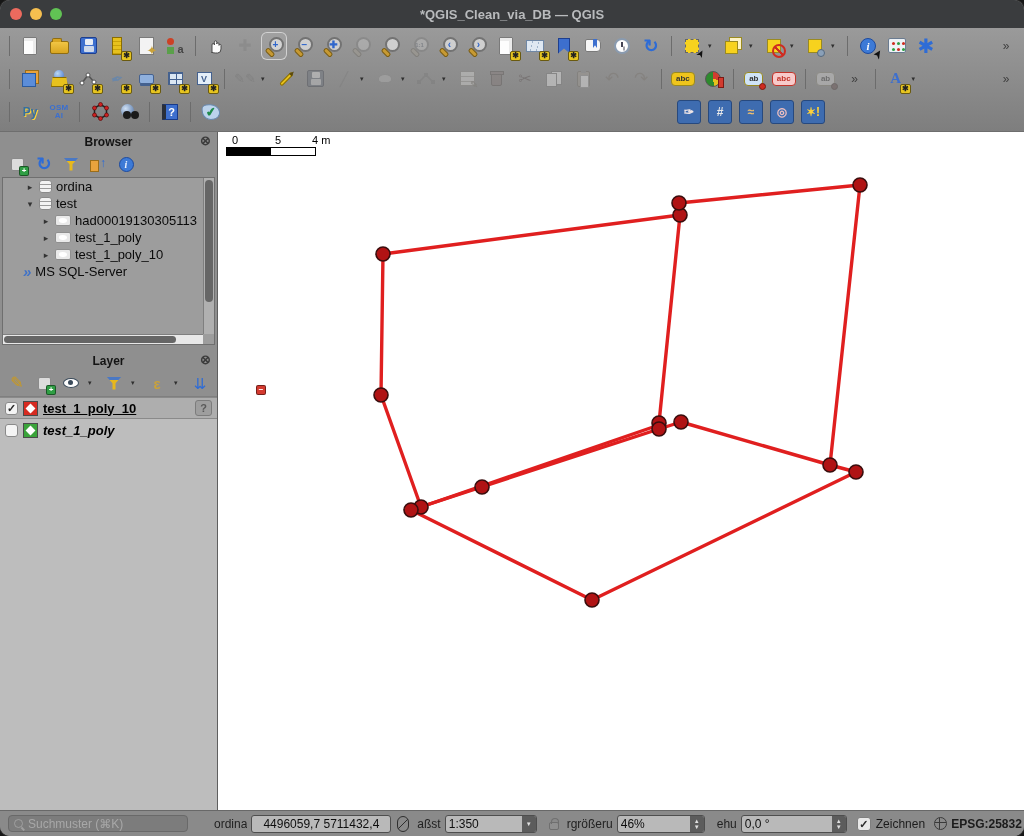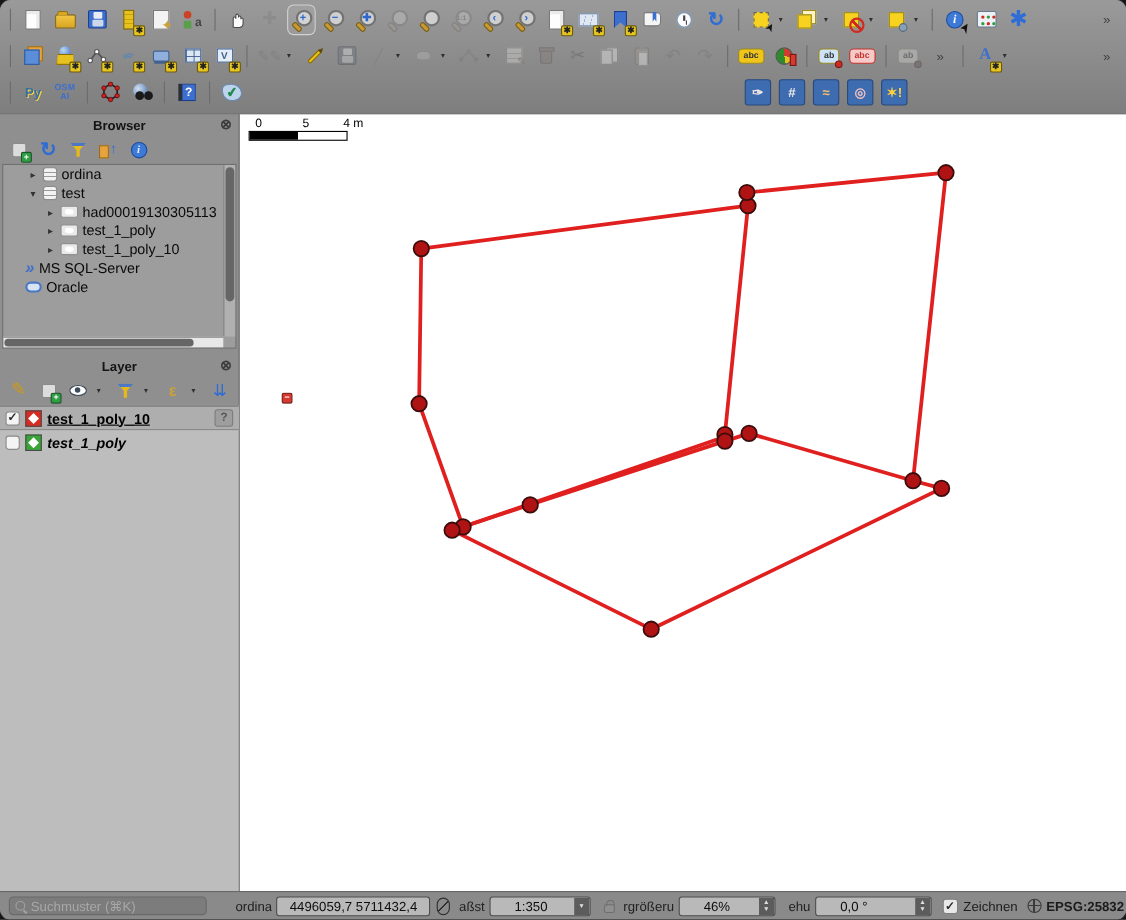--- a/index.html
+++ b/index.html
@@ -145,33 +145,39 @@
   .scalebar .lb{position:absolute;top:0;}
   .sb-bar{position:absolute;left:0;top:13px;width:90px;height:9px;border:1px solid #000;background:linear-gradient(90deg,#000 0 50%,#fff 50%);}
   
   .statusbar{height:26px;background:#8a8a8a;border-top:1px solid #686868;display:flex;align-items:center;font-size:12px;color:#1c1c1c;padding:0 8px;flex:0 0 auto;white-space:nowrap;}
   .sb-search{width:180px;height:17px;background:#7c7c7c;border:1px solid #696969;border-radius:4px;display:flex;align-items:center;padding:0 5px;gap:5px;color:#a8a8a8;flex:0 0 auto;font-size:12px;}
   .sb-mag{width:9px;height:9px;border:1.5px solid #a0a0a0;border-radius:50%;position:relative;flex:0 0 auto;}
   .sb-mag::after{content:"";position:absolute;right:-3px;bottom:-2px;width:4px;height:1.5px;background:#a0a0a0;transform:rotate(45deg);}
   .sb-label{overflow:hidden;flex:0 0 auto;color:#222;}
   .sb-box{height:18px;background:#b9b9b9;border:1px solid #4e4e4e;border-radius:3px;display:flex;align-items:center;justify-content:center;padding:0 8px;color:#0e0e0e;flex:0 0 auto;}
   .sb-widget{display:flex;align-items:stretch;height:18px;border:1px solid #4e4e4e;border-radius:3px;background:#b9b9b9;overflow:hidden;flex:0 0 auto;}
-  .sb-widget .val{display:flex;align-items:center;padding:0 22px;flex:1;color:#0e0e0e;}
+  .sb-widget .val{display:flex;align-items:center;padding:0 3px;flex:1;color:#0e0e0e;}
   .sb-seg{width:14px;background:#5c5c5c;display:flex;flex-direction:column;align-items:center;justify-content:center;color:#e0e0e0;font-size:6px;line-height:6px;flex:0 0 auto;}
   .icmouse{width:12px;height:16px;border:1.5px solid #2e2e2e;border-radius:6px;position:relative;flex:0 0 auto;background:linear-gradient(135deg,transparent 46%,#2e2e2e 46% 54%,transparent 54%);}
   .iclock2{width:10px;height:8px;background:#8f8f8f;border:1px solid #6f6f6f;border-radius:2px;position:relative;margin-top:4px;flex:0 0 auto;}
   .iclock2::before{content:"";position:absolute;top:-5px;left:1px;width:6px;height:5px;border:1.5px solid #6f6f6f;border-bottom:none;border-radius:4px 4px 0 0;}
   .sb-chk{width:14px;height:14px;background:#e8e8e8;border:1px solid #7f7f7f;border-radius:3px;font-size:11px;line-height:12px;text-align:center;color:#2c2c2c;font-weight:bold;flex:0 0 auto;}
   .sb-globe{width:13px;height:13px;border-radius:50%;border:1.5px solid #3a3a3a;flex:0 0 auto;background:linear-gradient(#0000 4.5px,#3a3a3a 4.5px 5.5px,#0000 5.5px),linear-gradient(90deg,#0000 4.5px,#3a3a3a 4.5px 5.5px,#0000 5.5px);}
 </style>
 </head>
 <body>
 
 <div class="window">
 
+  <div class="titlebar">
+    <span class="tl red"></span>
+    <span class="tl yel"></span>
+    <span class="tl grn"></span>
+    <div class="title">*QGIS_Clean_via_DB — QGIS</div>
+  </div>
 
   <div class="toolbars">
     <div class="trow" id="trow1">
         <i class="tsep"></i>
         <span class="ticon">
           <span class="icpage"></span>
         </span>
         <span class="ticon">
           <span class="icfolder"></span>
         </span>
@@ -512,27 +518,20 @@
               <span class="icpoly"></span>
             </span>
             <span>test_1_poly_10</span>
           </div>
           <div class="titem" style="padding-left: 6px;">
             <span class="texp"></span>
             <span class="tico">
               <span class="icmssql">»</span>
             </span>
             <span>MS SQL-Server</span>
-          </div>
-          <div class="titem" style="padding-left: 6px;">
-            <span class="texp"></span>
-            <span class="tico">
-              <span class="icoracle"></span>
-            </span>
-            <span>Oracle</span>
           </div>
           <div class="vscroll">
             <div class="vthumb"></div>
           </div>
           <div class="hscroll">
             <div class="hthumb"></div>
           </div>
         </div>
 
       <div style="height:6px"></div>

